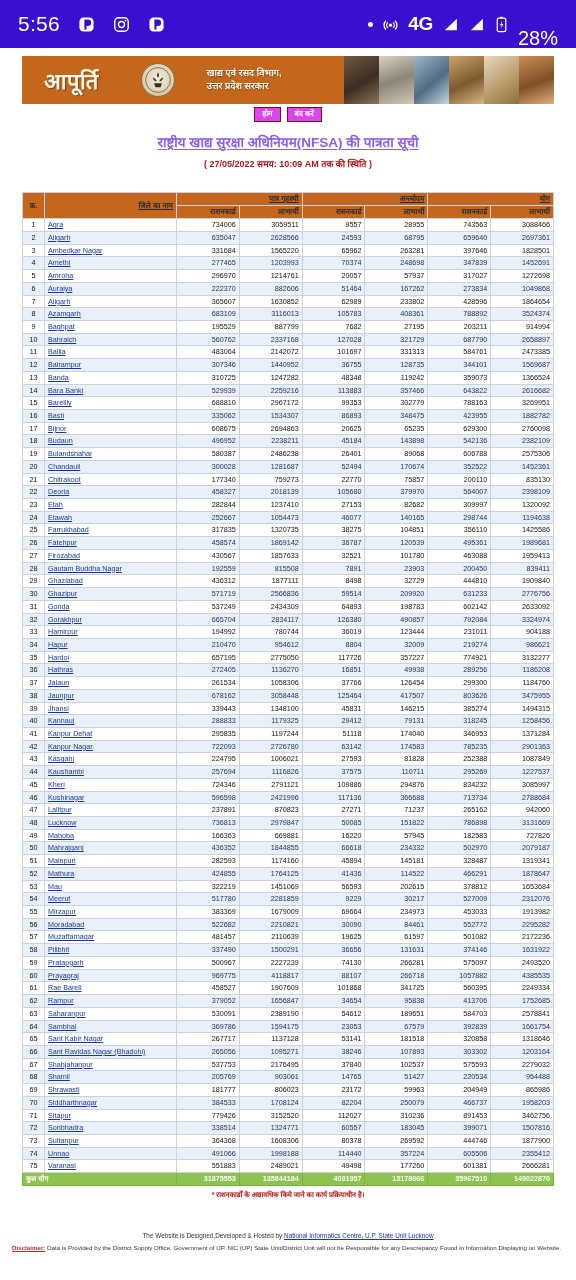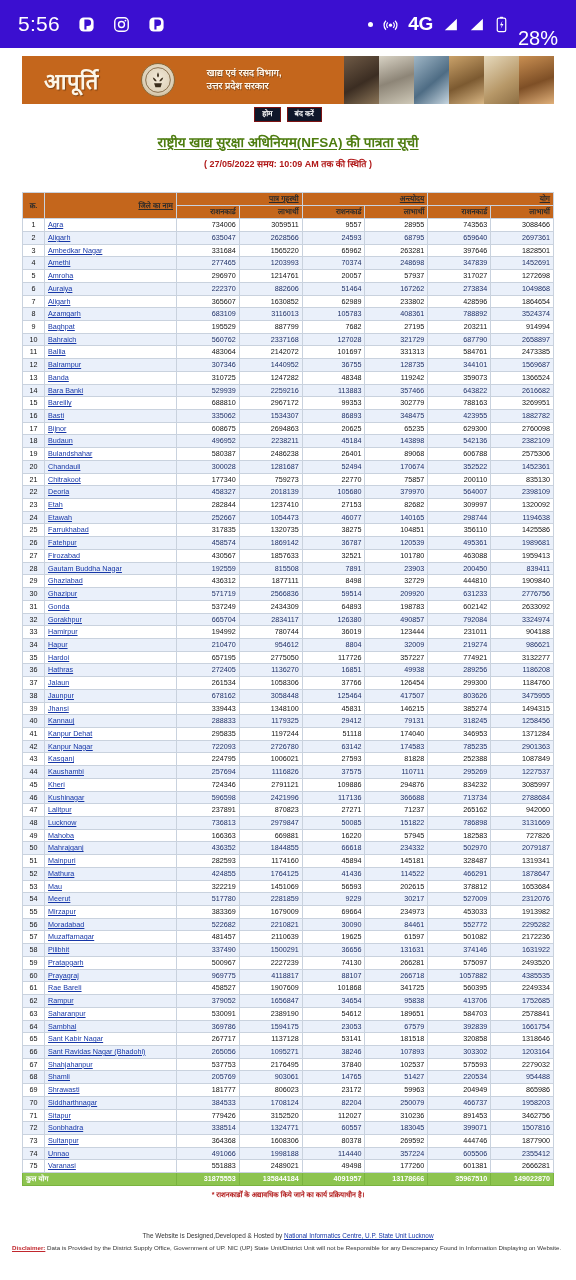--- a/index.html
+++ b/index.html
@@ -72,31 +72,31 @@
     display: flex; align-items: center; justify-content: center;
   }
   .banner-strip span {
     color: #f2f7b4; font-size: 10px; font-weight: 700; letter-spacing: .6px;
     text-shadow: .5px .5px 0 rgba(0,0,0,.25);
   }
 
   
   .navbtns { display: flex; justify-content: center; gap: 6px; margin-top: 3px; }
   .navbtn {
-    background: #0f172a; color: #ffffff;
+    background: #d946ef; color: #ffffff;
     border: 1px solid #7d1212;
     font-size: 7.5px; font-weight: 700;
     padding: 2px 7px 3px 7px;
     line-height: 1.1; cursor: pointer;
   }
 
   
   .main-title {
     text-align: center; margin-top: 11px;
-    font-size: 13.5px; font-weight: 700; color: #4d7c0f;
+    font-size: 13.5px; font-weight: 700; color: #8b5cf6;
     text-decoration: underline; text-underline-offset: 2px;
   }
   .sub-title {
     text-align: center; margin-top: 6px; margin-bottom: 6px;
     font-size: 9px; font-weight: 700; color: #b01818;
   }
 
   
   .tbl-wrap { padding: 16px 22px; }
   table.nfsa {

